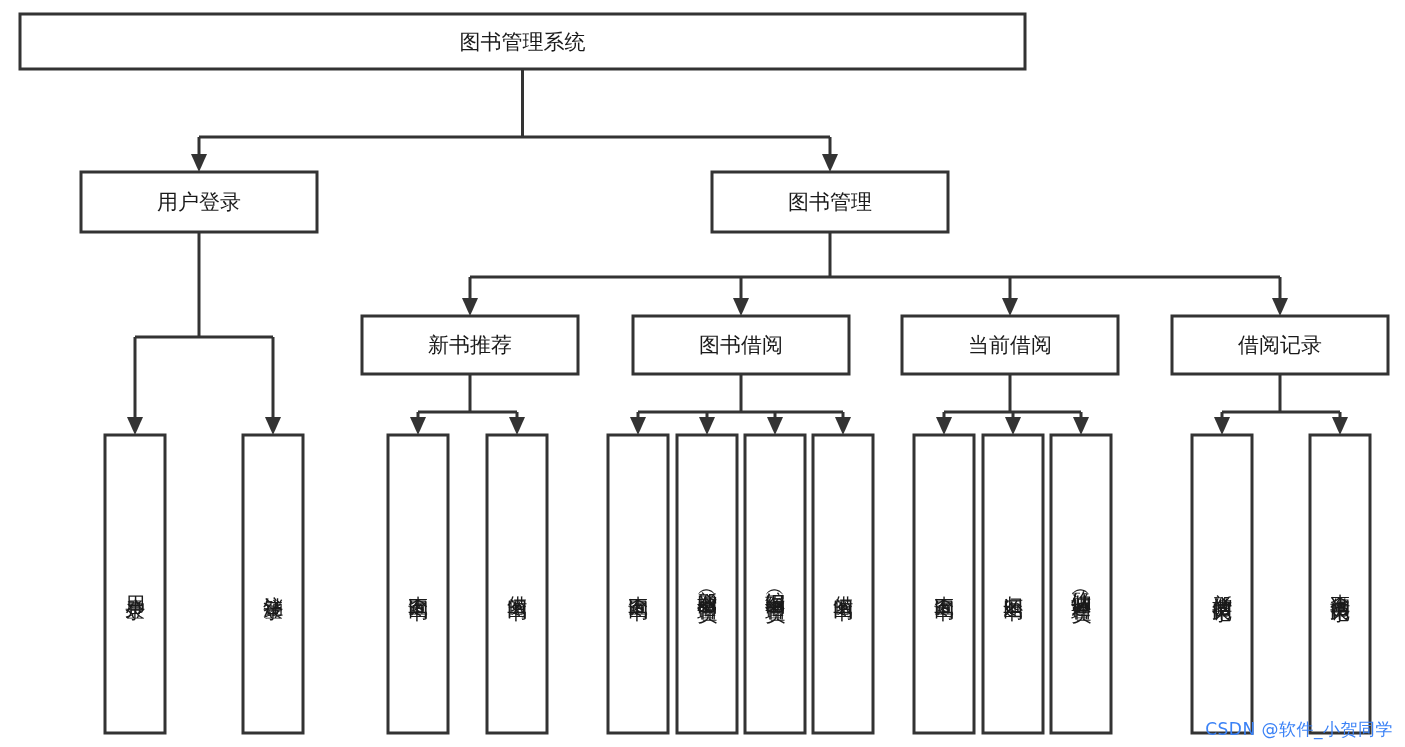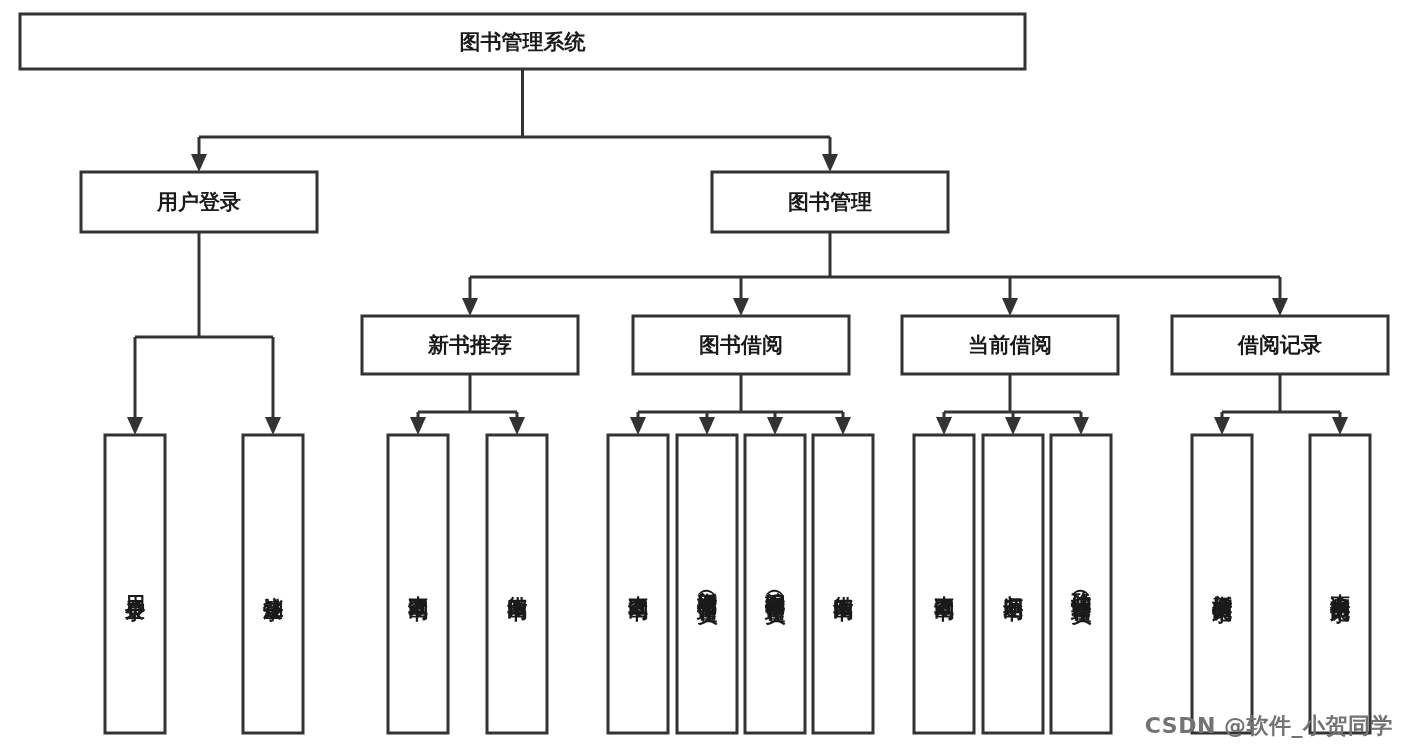--- a/index.html
+++ b/index.html
@@ -12,21 +12,20 @@
     width: 1405px;
     height: 747px;
     font-family: "DejaVu Sans", "Liberation Sans", sans-serif;
     overflow: hidden;
     position: relative;
   }
   #diagram-root {
     position: relative;
     width: 1405px;
     height: 747px;
-    font-weight: bold;
   }
   svg.diagram-canvas {
     position: absolute;
     top: 0;
     left: 0;
     width: 1405px;
     height: 747px;
   }
   .node-box {
     fill: #ffffff;
@@ -66,22 +65,22 @@
     letter-spacing: 2px;
     color: #1a1a1a;
     white-space: nowrap;
     text-align: center;
   }
   .watermark {
     position: absolute;
     right: 12px;
     bottom: 6px;
     font-family: "DejaVu Sans", "Liberation Sans", sans-serif;
-    font-size: 22px;
-    color: #737373;
+    font-size: 17px;
+    color: #3b82f6;
     letter-spacing: 0.5px;
     white-space: nowrap;
   }
 </style>
 </head>
 <body>
 
 <div id="diagram-root">
 
   <svg class="diagram-canvas" viewBox="0 0 1405 747">

